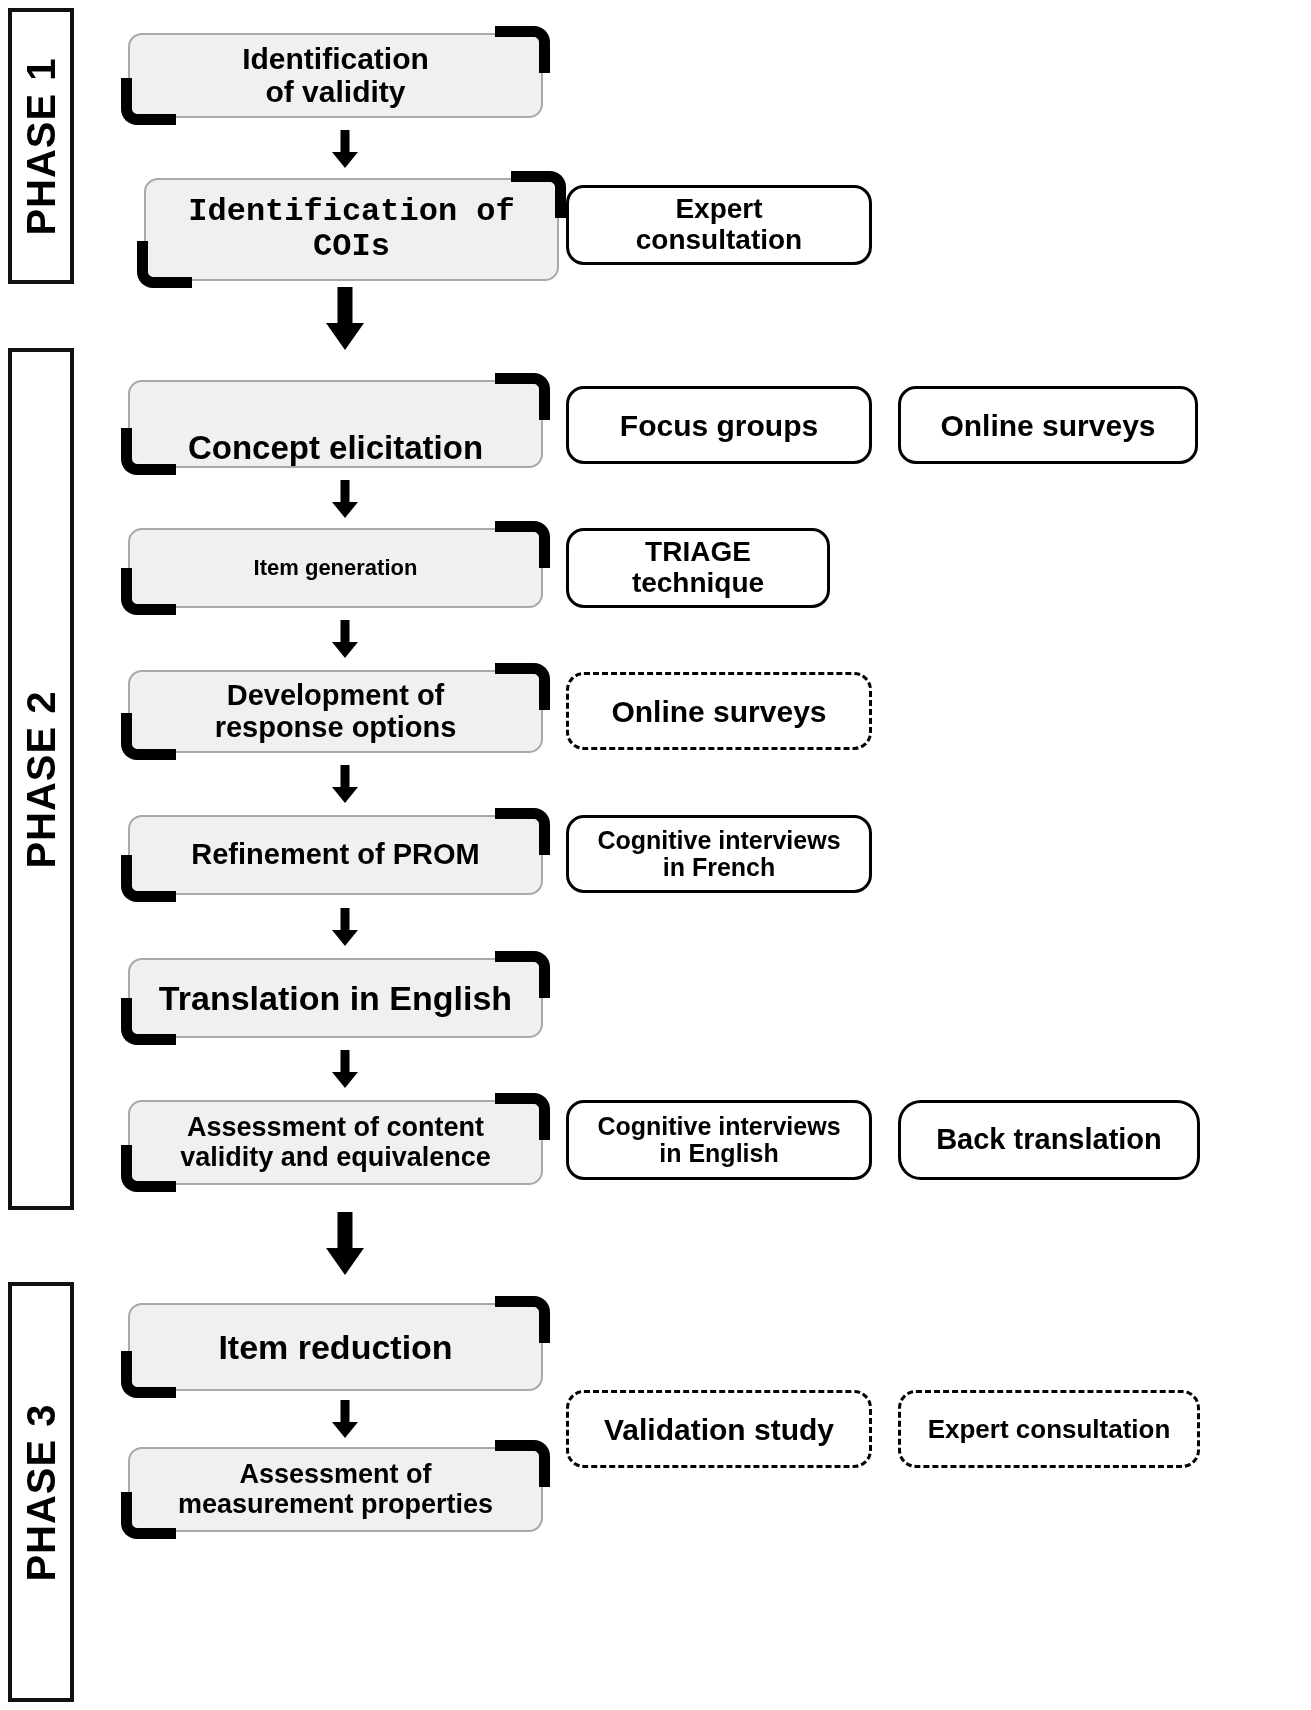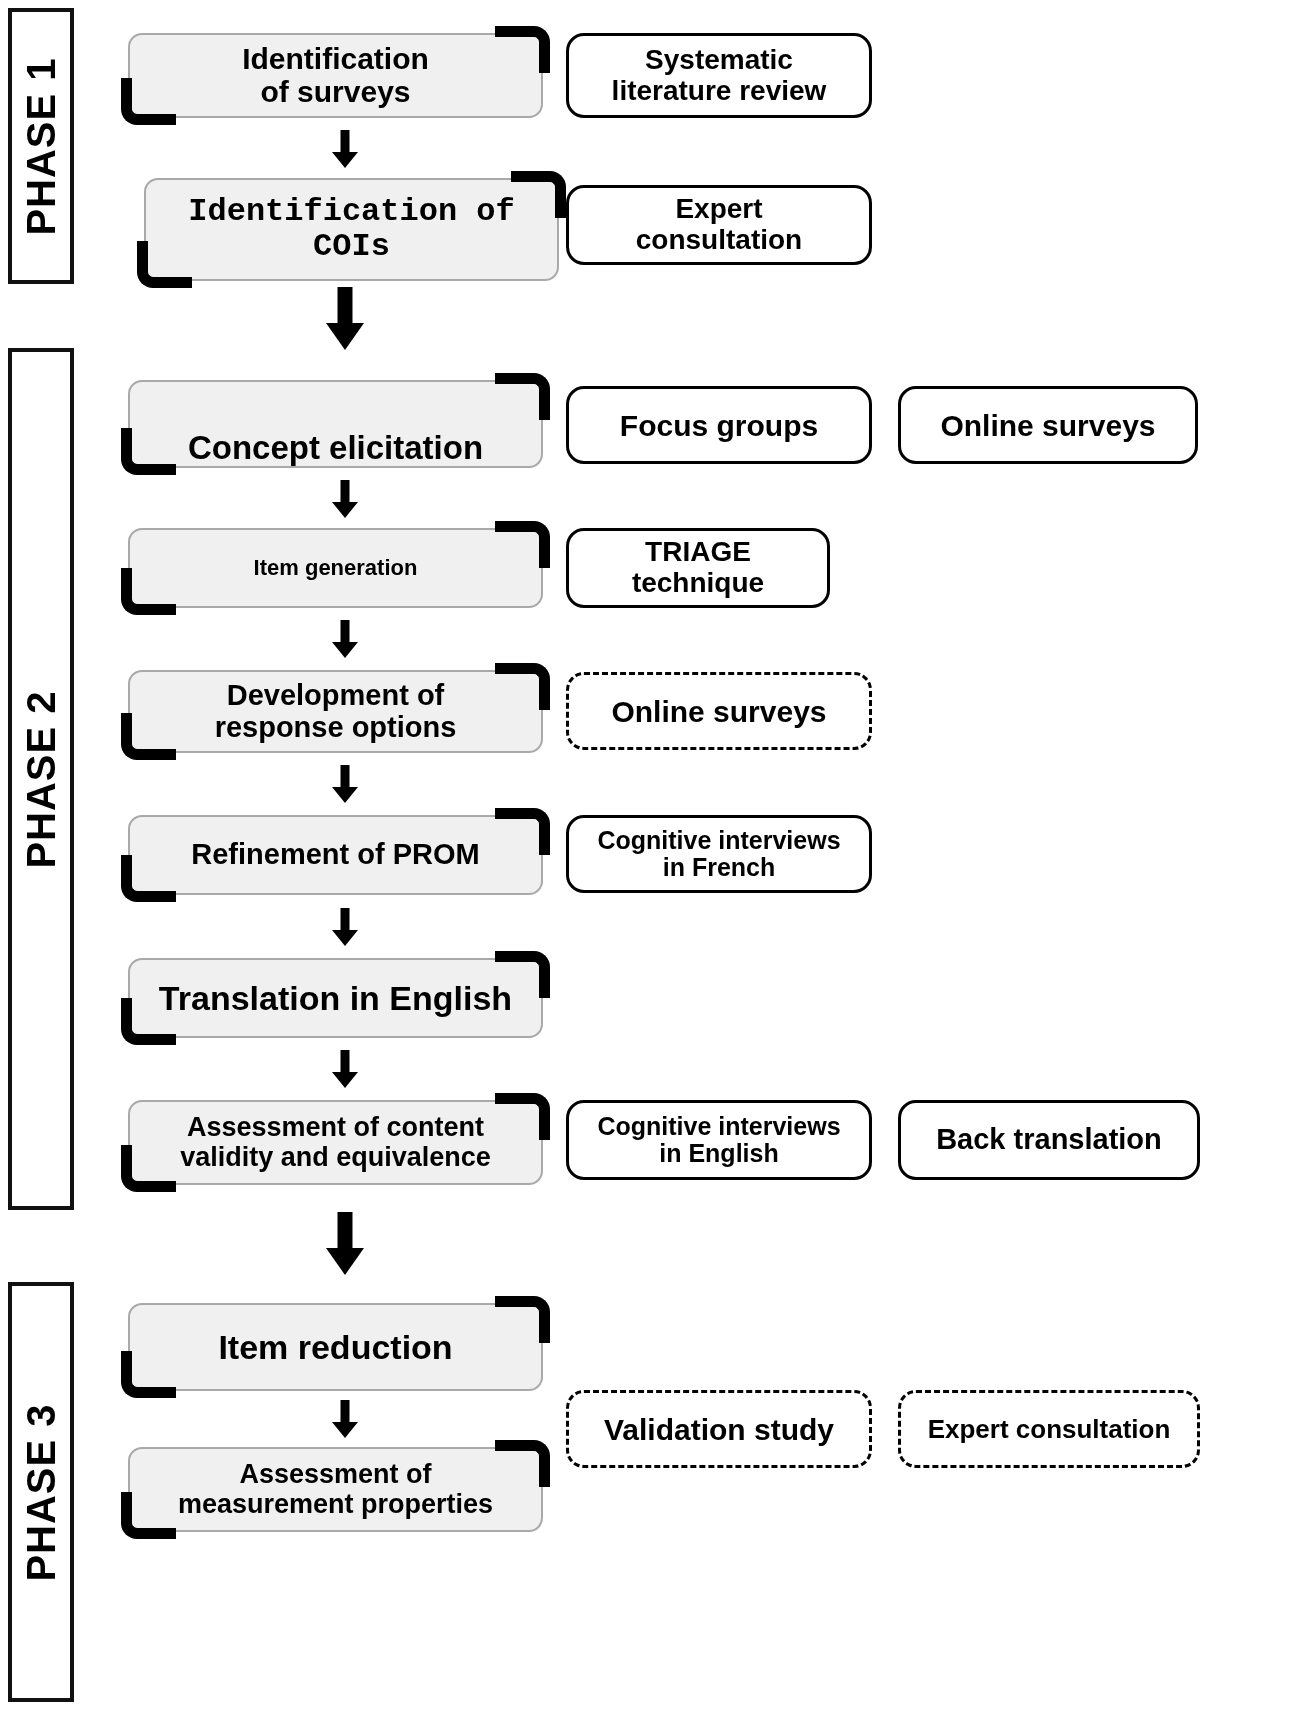--- a/index.html
+++ b/index.html
@@ -59,27 +59,23 @@
   <div class="phase-bar" style="left:8px;top:348px;width:66px;height:862px;">
     <span style="font-size:40px;">PHASE 2</span>
   </div>
 
   <div class="phase-bar" style="left:8px;top:1282px;width:66px;height:420px;">
     <span style="font-size:40px;">PHASE 3</span>
   </div>
 
   <div class="step" style="left:128px;top:33px;width:415px;height:85px;font-size:30px;">
     <span class="txt">Identification
-of surveys</span>
-  </div>
-
-  <div class="method" style="left:566px;top:33px;width:306px;height:85px;font-size:28px;">
-    <span class="txt">Systematic
-literature review</span>
-  </div>
+of validity</span>
+  </div>
+
 
   <div class="arrow" style="left:323px;top:130px;width:44px;height:38px;">
     <div class="shaft" style="width:9px;height:24px;"></div>
     <div class="head" style="border-width:16px 13px 0 13px;"></div>
   </div>
 
   <div class="step" style="left:144px;top:178px;width:415px;height:103px;font-size:32px;font-family:Liberation Mono, monospace;">
     <span class="txt">Identification of COIs</span>
   </div>
 
@@ -164,21 +160,21 @@
   <div class="step" style="left:128px;top:1100px;width:415px;height:85px;font-size:27px;">
     <span class="txt">Assessment of content
 validity and equivalence</span>
   </div>
 
   <div class="method" style="left:566px;top:1100px;width:306px;height:80px;font-size:25px;">
     <span class="txt">Cognitive interviews
 in English</span>
   </div>
 
-  <div class="method" style="left:898px;top:1100px;width:302px;height:80px;font-size:29px;">
+  <div class="method" style="left:898px;top:1100px;width:302px;height:80px;font-size:29px;border-radius:23px;">
     <span class="txt">Back translation</span>
   </div>
 
   <div class="arrow" style="left:315px;top:1212px;width:60px;height:63px;">
     <div class="shaft" style="width:15px;height:38px;"></div>
     <div class="head" style="border-width:27px 19px 0 19px;"></div>
   </div>
 
   <div class="step" style="left:128px;top:1303px;width:415px;height:88px;font-size:34px;justify-content:center;">
     <span class="txt">Item reduction</span>

